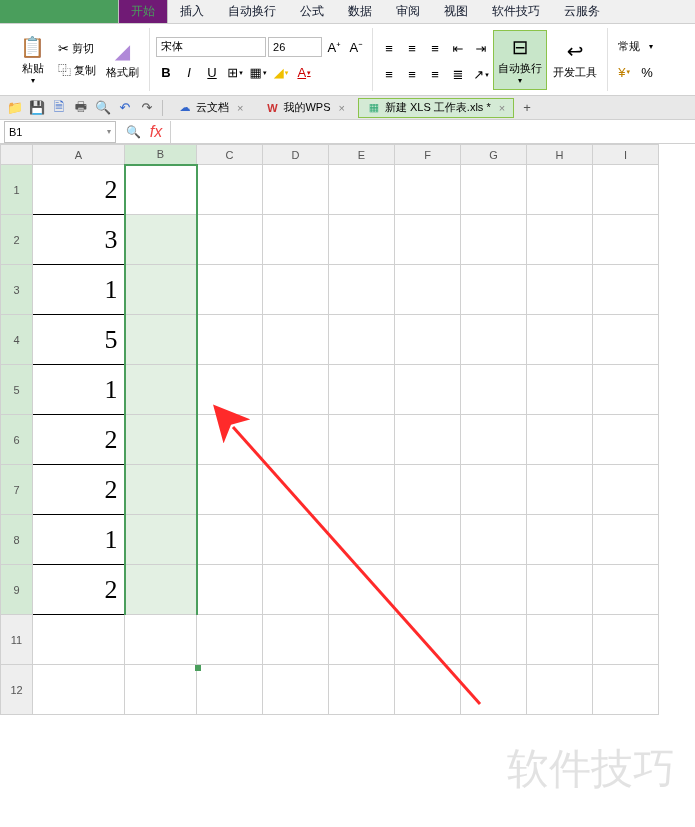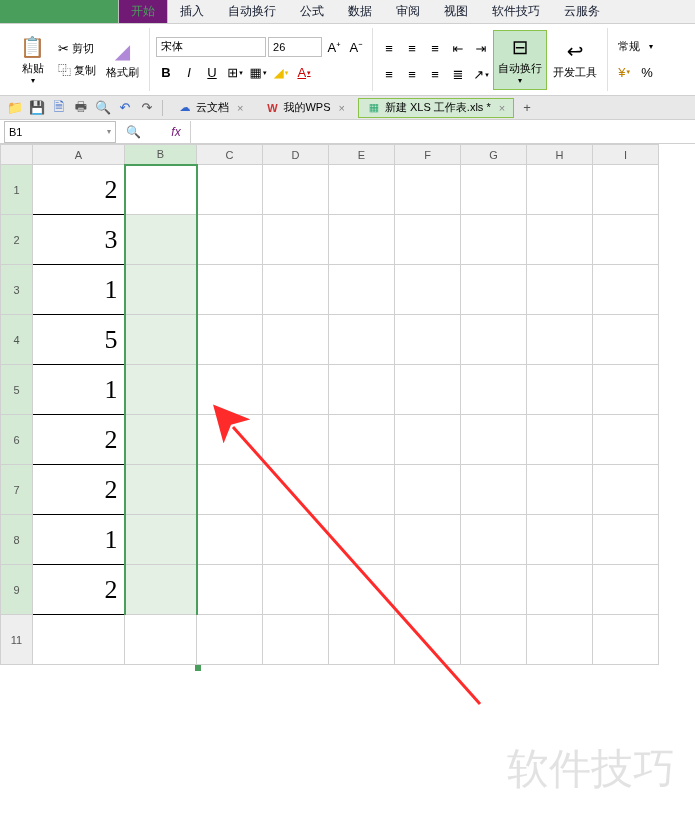--- a/index.html
+++ b/index.html
@@ -40,21 +40,21 @@
     .doc-tab.active { background: #d4ead5; border: 1px solid #8bc34a; }
     .doc-tab .close { font-size: 11px; color: #888; margin-left: 4px; }
     .doc-tab-icn { width: 14px; height: 14px; display: inline-flex; align-items: center; justify-content: center; font-size: 11px; }
     
     
     .formula-row { height: 24px; border-bottom: 1px solid #d0d0d0; display: flex; align-items: center; background: #fff; }
     .name-box { width: 112px; height: 22px; border: 1px solid #c0c0c0; margin: 0 4px; padding: 0 4px; font-size: 11px; display: flex; align-items: center; justify-content: space-between; }
     .name-box .dd-caret { color: #888; }
     .fx-btns { display: flex; gap: 2px; padding: 0 4px; }
     .fx-btn { width: 20px; height: 20px; display: flex; align-items: center; justify-content: center; color: #888; font-size: 12px; }
-    .fx-label { font-style: italic; color: #701a75; font-size: 12px; margin-left: 20px; }
+    .fx-label { font-style: italic; color: #ef4444; font-size: 16px; }
     
     
     .grid-wrap { position: relative; }
     .grid { border-collapse: collapse; }
     .grid th, .grid td { border: 1px solid #d0d0d0; }
     .corner { width: 32px; height: 20px; background: #eee; }
     .col-hdr { height: 20px; background: #eee; text-align: center; font-size: 11px; color: #555; font-weight: normal; }
     .col-hdr.sel { background: #d4ead5; }
     .row-hdr { width: 32px; background: #eee; text-align: center; font-size: 11px; color: #555; font-weight: normal; }
     .row-hdr.sel { background: #d4ead5; }
@@ -354,20 +354,32 @@
           <td class="cell col-A"></td>
           <td class="cell col-B"></td>
           <td class="cell col-other"></td>
           <td class="cell col-other"></td>
           <td class="cell col-other"></td>
           <td class="cell col-other"></td>
           <td class="cell col-other"></td>
           <td class="cell col-other"></td>
           <td class="cell col-other"></td>
         </tr>
+        <tr class="row-empty">
+          <th class="row-hdr">12</th>
+          <td class="cell col-A"></td>
+          <td class="cell col-B"></td>
+          <td class="cell col-other"></td>
+          <td class="cell col-other"></td>
+          <td class="cell col-other"></td>
+          <td class="cell col-other"></td>
+          <td class="cell col-other"></td>
+          <td class="cell col-other"></td>
+          <td class="cell col-other"></td>
+        </tr>
       </tbody>
     </table>
   <div class="sel-handle" style="top:521px;left:195px"></div>
 </div>
 
 <svg class="arrow-svg" width="695" height="683">
   <defs>
     <marker id="ah" markerWidth="12" markerHeight="12" refX="2" refY="6" orient="auto">
       <path d="M0,0 L12,6 L0,12 L3,6 Z" fill="#ff2a2a"></path>
     </marker>

